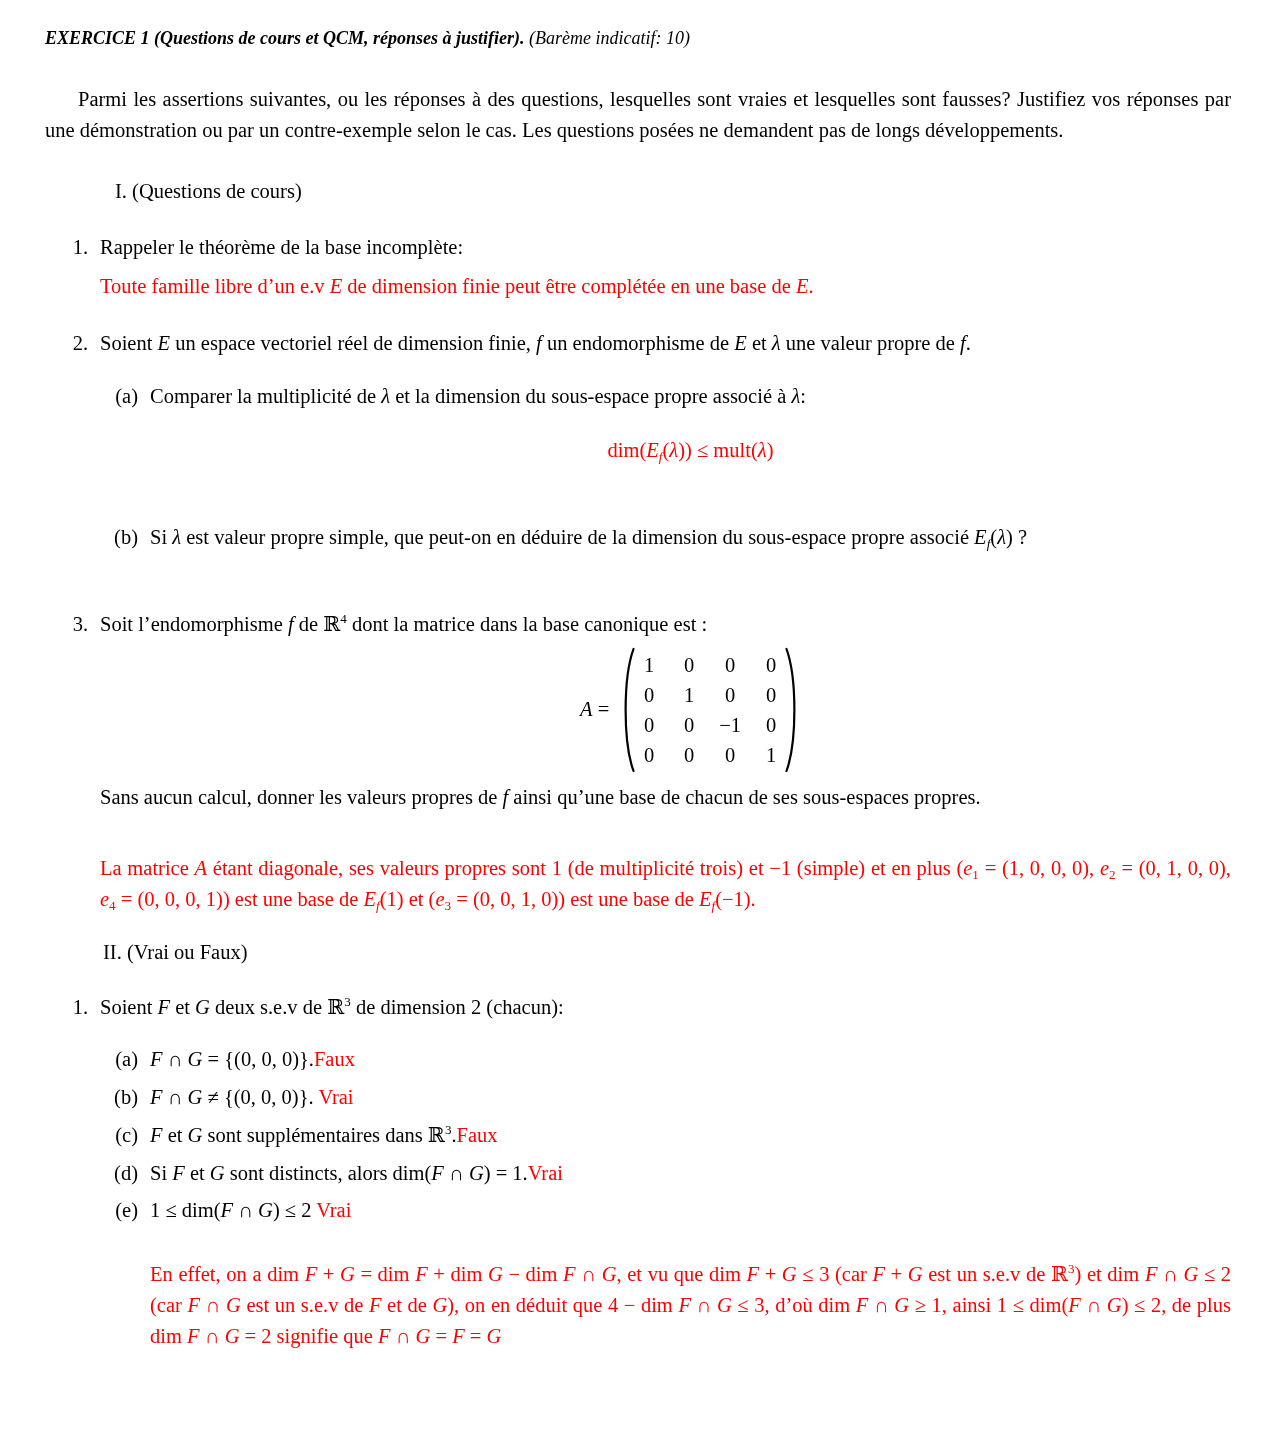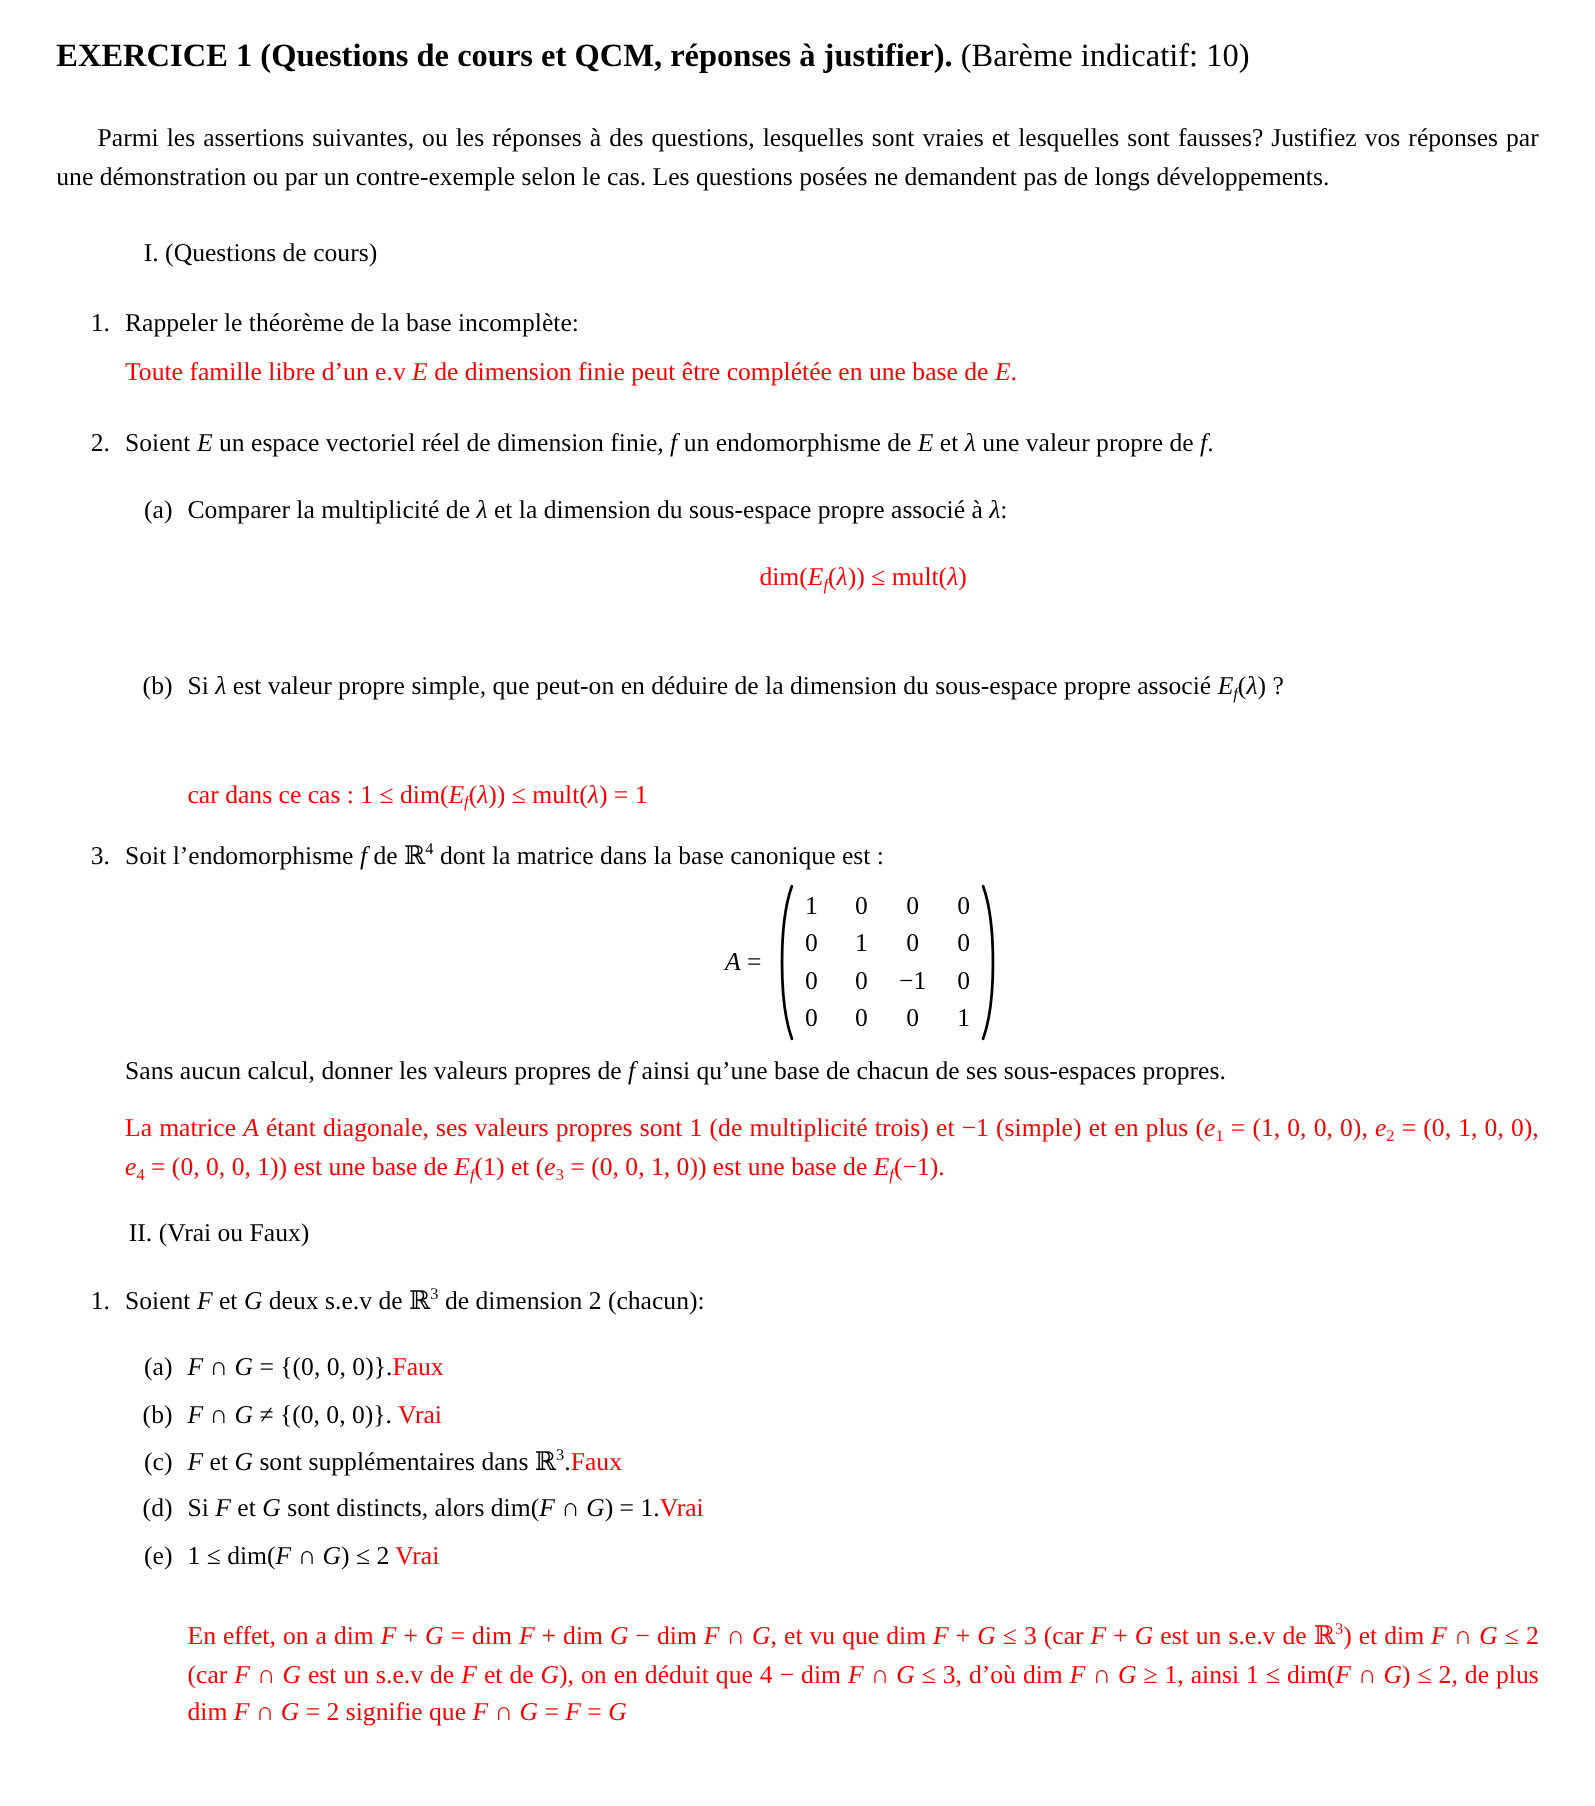--- a/index.html
+++ b/index.html
@@ -16,21 +16,21 @@
     font-size: 20.5px;
     line-height: 1.5;
     overflow: hidden;
   }
   .it   { font-style: italic; }
   .red  { color: var(--red); }
   .bold { font-weight: 700; }
   sup { font-size: 64%; line-height: 0; }
   sub { font-size: 64%; line-height: 0; vertical-align: -0.3em; }
   .just { text-align: justify; }
-  .title { font-size: 26px; margin-bottom: 32px; }
+  .title { font-size: 18px; margin-bottom: 32px; font-style: italic; }
   .intro { text-indent: 33px; margin-bottom: 30px; }
   .sec   { display: flex; }
   .ns    { flex: 0 0 42px; text-align: right; padding-right: 9px; }
   .item  { display: flex; }
   .n1    { flex: 0 0 55px; text-align: right; padding-right: 12px; }
   .lvl2  { margin-left: 55px; }
   .n2    { flex: 0 0 50px; text-align: right; padding-right: 12px; }
   .body-cell { flex: 1 1 auto; }
   .eq    { margin-left: 105px; text-align: center; }
   .hang1 { margin-left: 55px; }
@@ -77,21 +77,20 @@
   <div class="item lvl2" style="margin-bottom:24px;">
     <span class="n2">(a)</span>
     <span class="body-cell">Comparer la multiplicité de <span class="it">λ</span> et la dimension du sous-espace propre associé à <span class="it">λ</span>:</span>
   </div>
   <div class="eq red" style="margin-bottom:56px;">dim(<span class="it">E</span><sub class="it">f</sub>(<span class="it">λ</span>)) ≤ mult(<span class="it">λ</span>)</div>
 
   <div class="item lvl2" style="margin-bottom:56px;">
     <span class="n2">(b)</span>
     <span class="body-cell">Si <span class="it">λ</span> est valeur propre simple, que peut-on en déduire de la dimension du sous-espace propre associé <span class="it">E</span><sub class="it">f</sub>(<span class="it">λ</span>) ?</span>
   </div>
-  <div class="hang2 red" style="margin-bottom:18px;">car dans ce cas : 1 ≤ dim(<span class="it">E</span><sub class="it">f</sub>(<span class="it">λ</span>)) ≤ mult(<span class="it">λ</span>) = 1</div>
 
   <div class="item" style="margin-bottom:6px;">
     <span class="n1">3.</span>
     <span class="body-cell">Soit l’endomorphisme <span class="it">f</span> de ℝ<sup>4</sup> dont la matrice dans la base canonique est :</span>
   </div>
 
   <div class="matrix-line" style="margin-bottom:8px;">
     <span class="mat-label"><span class="it">A</span> =</span>
     <svg class="paren" width="17" height="128" viewBox="0 0 17 128">
       <path d="M14.5,3 C4,32 4,96 14.5,125" fill="none" stroke="#000" stroke-width="2.2" stroke-linecap="round"></path>
@@ -112,21 +111,21 @@
         <div class="mcell">0</div>
         <div class="mcell">0</div>
         <div class="mcell">0</div>
         <div class="mcell">1</div>
       </div>
     <svg class="paren" width="17" height="128" viewBox="0 0 17 128">
       <path d="M2.5,3 C13,32 13,96 2.5,125" fill="none" stroke="#000" stroke-width="2.2" stroke-linecap="round"></path>
     </svg>
   </div>
 
-  <div class="hang1" style="margin-bottom:15px;">Sans aucun calcul, donner les valeurs propres de <span class="it">f</span> ainsi qu’une base de chacun de ses sous-espaces propres.</div>
+  <div class="hang1" style="margin-bottom:41px;">Sans aucun calcul, donner les valeurs propres de <span class="it">f</span> ainsi qu’une base de chacun de ses sous-espaces propres.</div>
 
   <div class="hang1 red just" style="margin-bottom:22px;">La matrice <span class="it">A</span> étant diagonale, ses valeurs propres sont 1 (de multiplicité trois) et −1 (simple) et en plus (<span class="it">e</span><sub>1</sub> = (1, 0, 0, 0), <span class="it">e</span><sub>2</sub> = (0, 1, 0, 0), <span class="it">e</span><sub>4</sub> = (0, 0, 0, 1)) est une base de <span class="it">E</span><sub class="it">f</sub>(1) et (<span class="it">e</span><sub>3</sub> = (0, 0, 1, 0)) est une base de <span class="it">E</span><sub class="it">f</sub>(−1).</div>
 
   <div class="sec" style="margin-bottom:24px;gap:16px;">
     <span class="ns"></span>
     <span>II. (Vrai ou Faux)</span>
   </div>
 
   <div class="item" style="margin-bottom:22px;">
     <span class="n1">1.</span>

